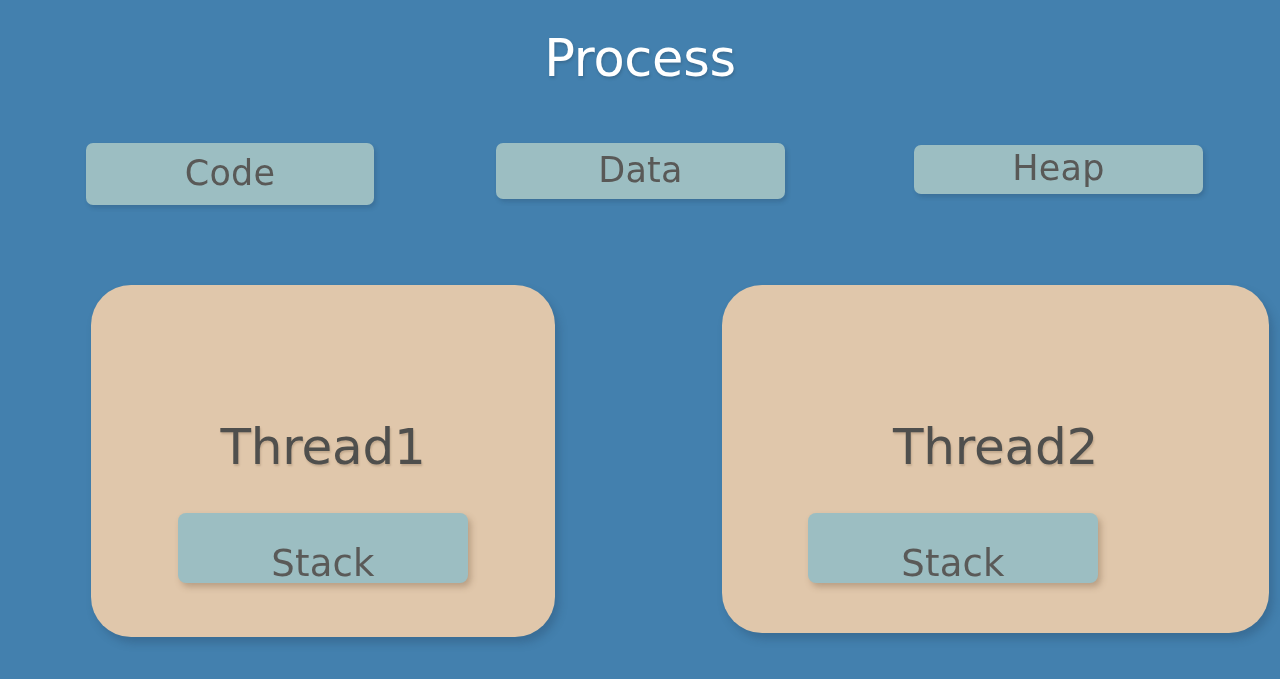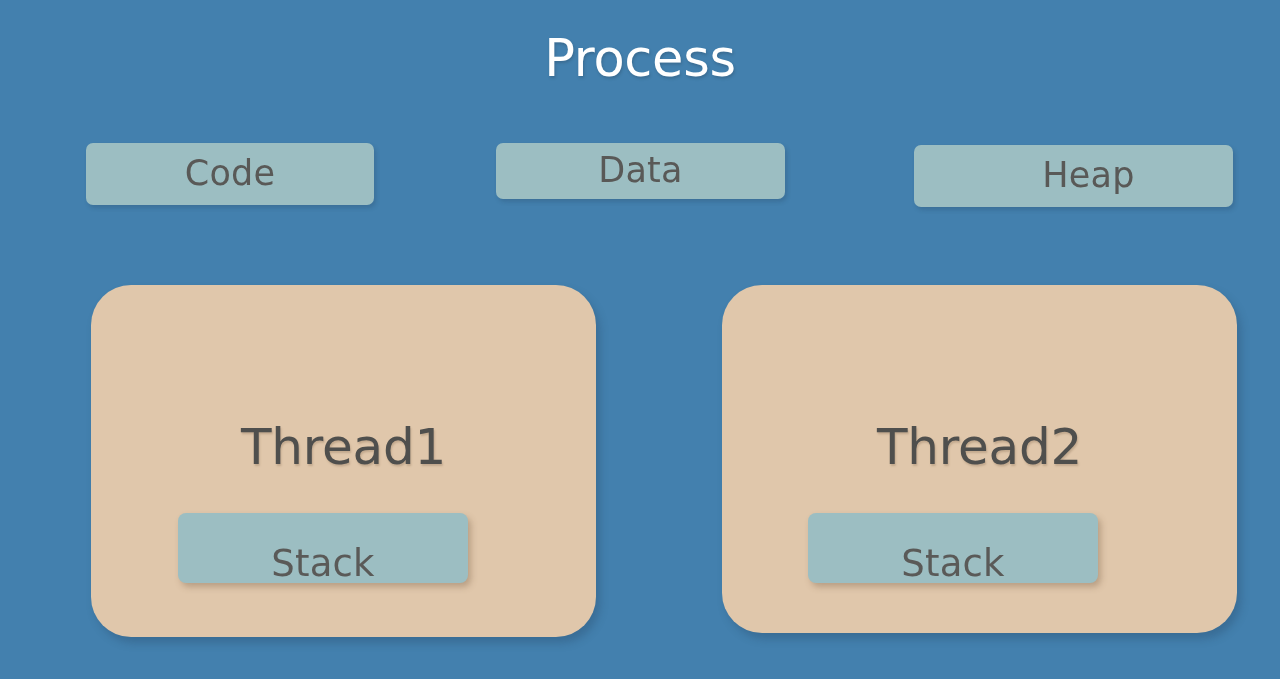--- a/index.html
+++ b/index.html
@@ -52,32 +52,31 @@
     font-size: 35px;
     font-weight: 400;
     line-height: 1;
     letter-spacing: 0.2px;
     white-space: nowrap;
     transform: translateY(-1px);
   }
 
   #box-code { left: 78px;  top: 143px; width: 288px; height: 62px; margin-left: 8px; }
   #box-data { left: 496px; top: 143px; width: 289px; height: 56px; }
-  #box-heap { left: 914px; top: 145px; width: 289px; height: 62px; padding-left: 30px; }
+  #box-heap { left: 914px; top: 145px; width: 289px; height: 49px; }
 
   
   .thread-card {
     position: absolute;
     background: #e0c7ab;
     border-radius: 40px;
     box-shadow: 4px 6px 9px rgba(30, 55, 80, 0.26);
-    padding-left: 41px;
   }
   #thread-1 { left: 91px;  top: 285px; width: 464px; height: 352px; }
-  #thread-2 { left: 722px; top: 285px; width: 474px; height: 348px; }
+  #thread-2 { left: 722px; top: 285px; width: 547px; height: 348px; }
 
   .thread-title {
     position: absolute;
     left: 0;
     width: 100%;
     text-align: center;
     color: #4f4f4d;
     font-size: 50px;
     font-weight: 400;
     line-height: 1;

